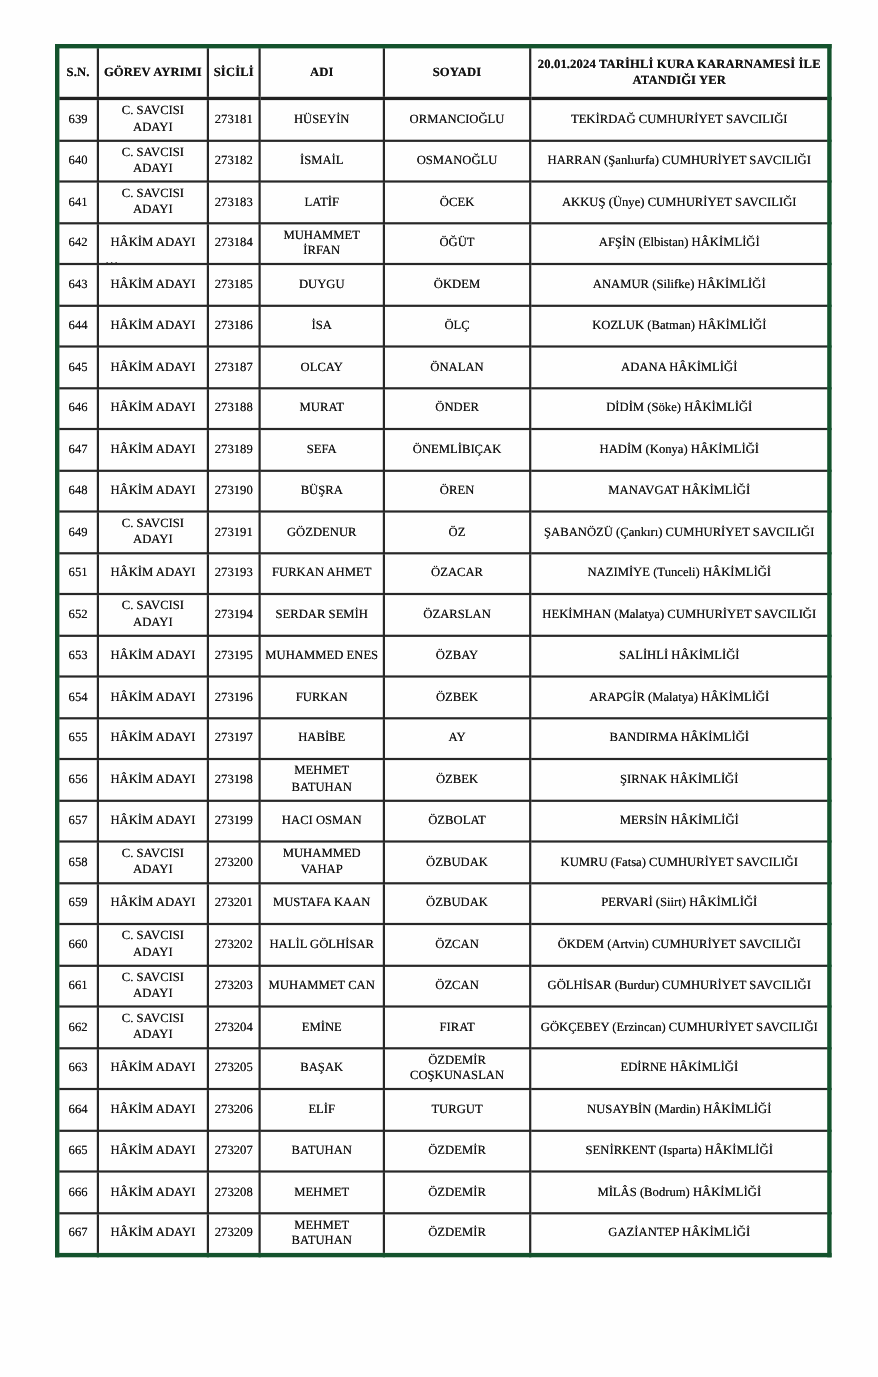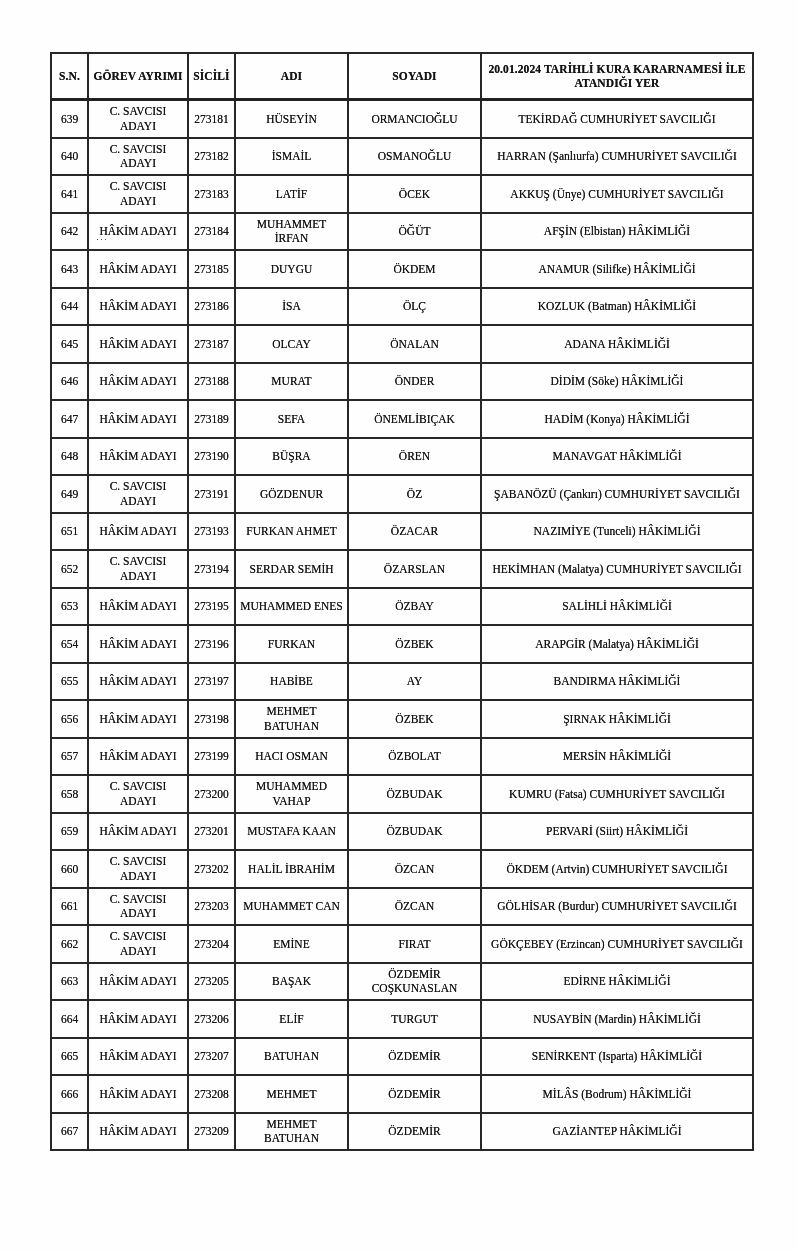--- a/index.html
+++ b/index.html
@@ -12,25 +12,25 @@
     width: 798px;
     height: 1252px;
     background: #fefefe;
     overflow: hidden;
     font-family: "Liberation Serif", "DejaVu Serif", serif;
     color: #161616;
   }
   table.kura-table {
     position: absolute;
     left: 50px;
-    top: 52px;
+    top: 40px;
     width: 702px;
     border-collapse: collapse;
     table-layout: fixed;
-    border: 1px solid #14532d;
+    border: 4px solid #14532d;
   }
   table.kura-table th,
   table.kura-table td {
     border: 2px solid #272727;
     text-align: center;
     vertical-align: middle;
     padding: 1px 3px;
     font-size: 11.5px;
     line-height: 1.25;
     color: #141414;
@@ -250,21 +250,21 @@
           <td class="cell-gorev">HÂKİM ADAYI</td>
           <td class="cell-sicil">273201</td>
           <td class="cell-adi">MUSTAFA KAAN</td>
           <td class="cell-soyadi">ÖZBUDAK</td>
           <td class="cell-yer">PERVARİ (Siirt) HÂKİMLİĞİ</td>
         </tr>
         <tr>
           <td class="cell-sn">660</td>
           <td class="cell-gorev">C. SAVCISI ADAYI</td>
           <td class="cell-sicil">273202</td>
-          <td class="cell-adi">HALİL İBRAHİM</td>
+          <td class="cell-adi">HALİL GÖLHİSAR</td>
           <td class="cell-soyadi">ÖZCAN</td>
           <td class="cell-yer">ÖKDEM (Artvin) CUMHURİYET SAVCILIĞI</td>
         </tr>
         <tr>
           <td class="cell-sn">661</td>
           <td class="cell-gorev">C. SAVCISI ADAYI</td>
           <td class="cell-sicil">273203</td>
           <td class="cell-adi">MUHAMMET CAN</td>
           <td class="cell-soyadi">ÖZCAN</td>
           <td class="cell-yer">GÖLHİSAR (Burdur) CUMHURİYET SAVCILIĞI</td>

